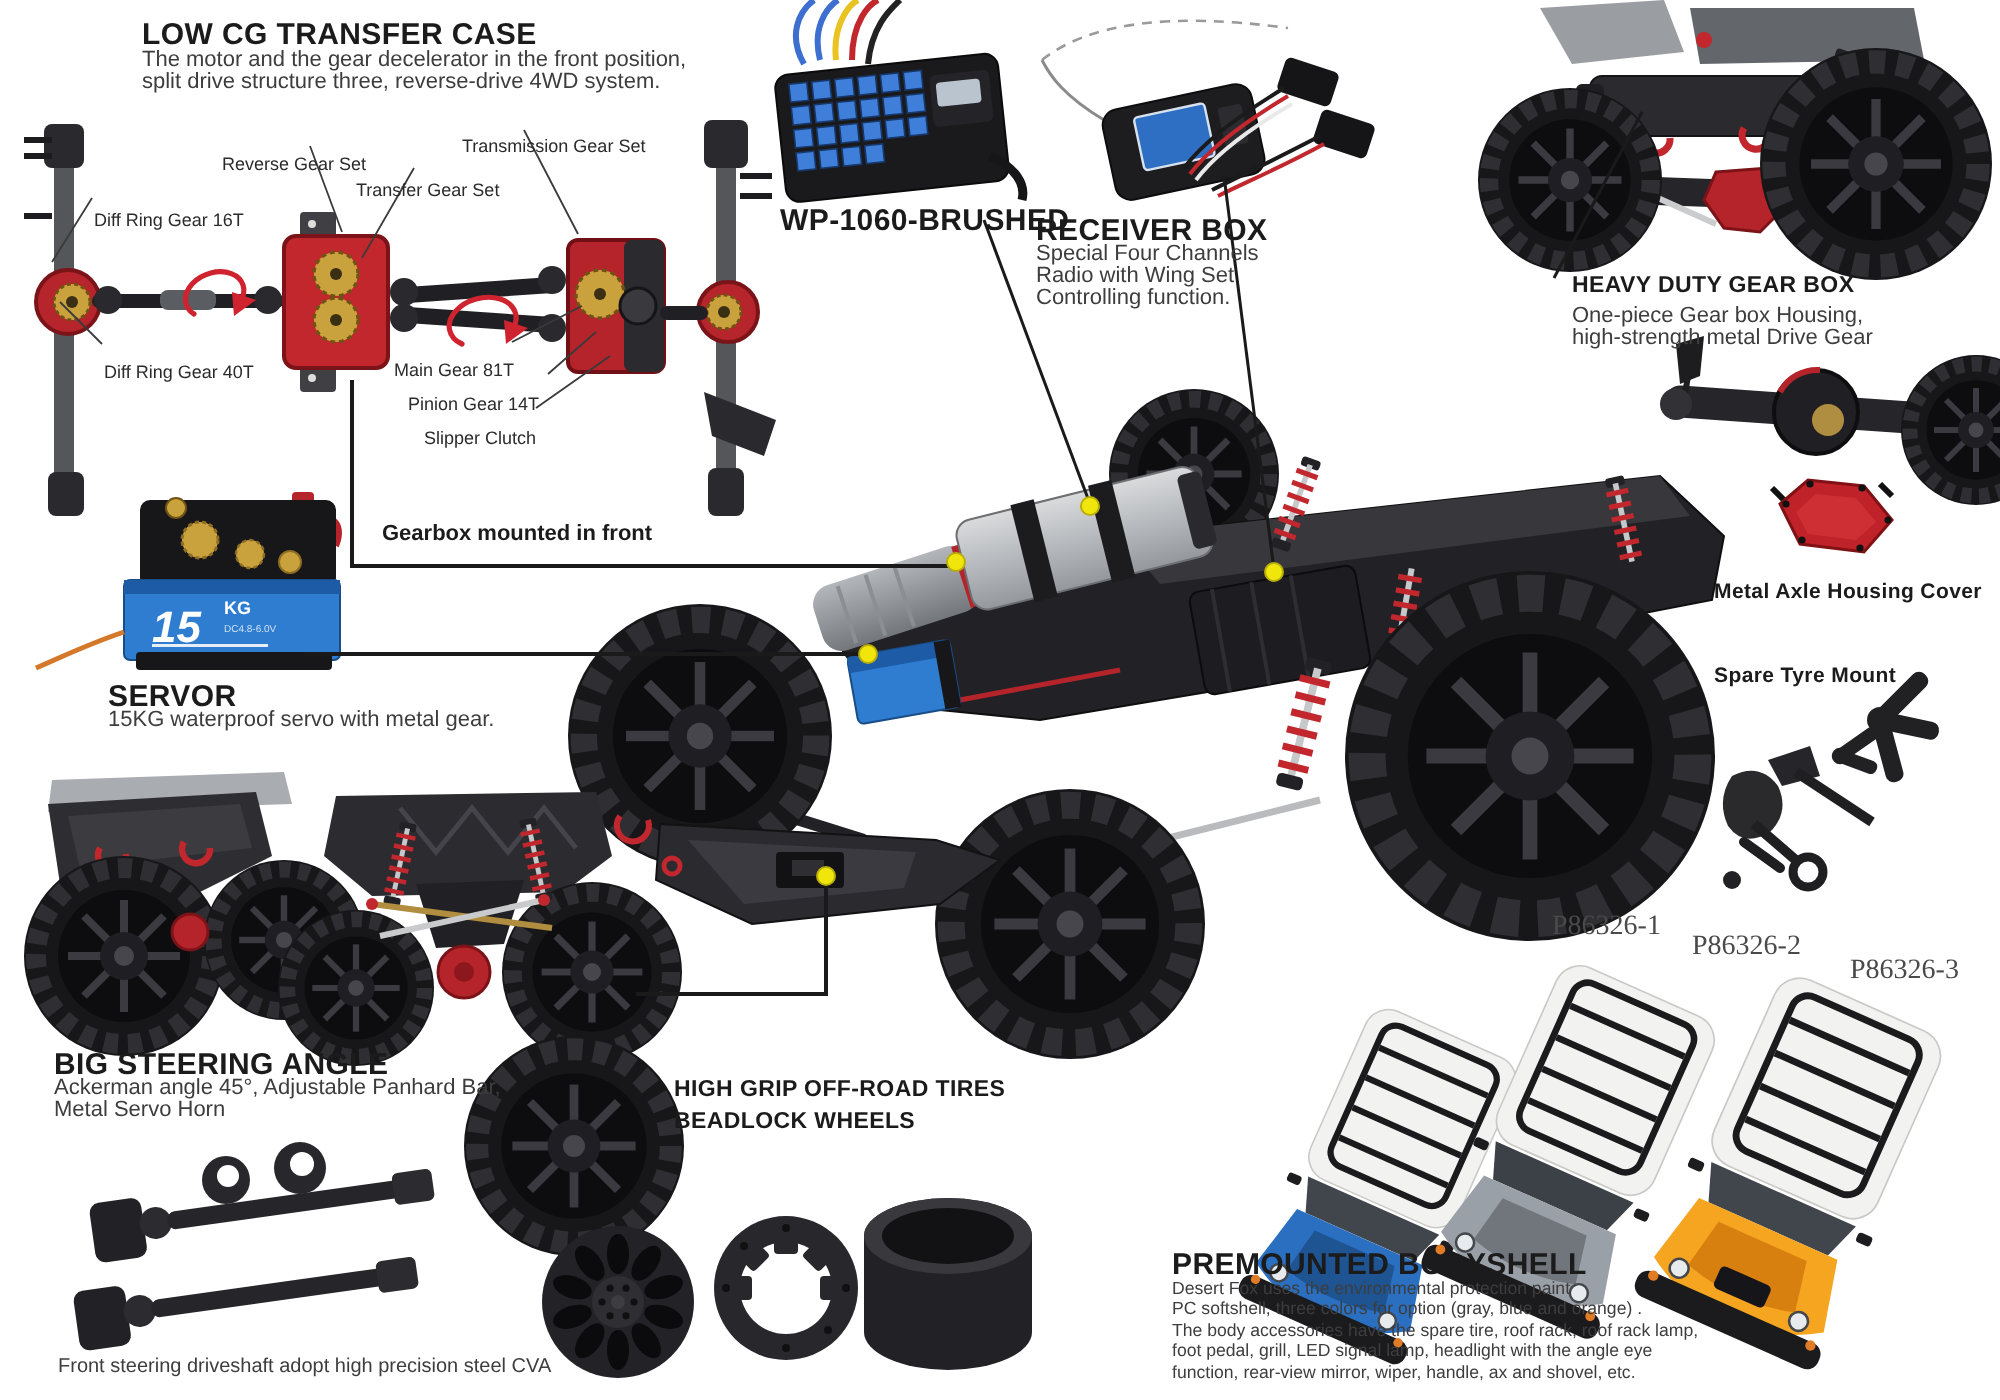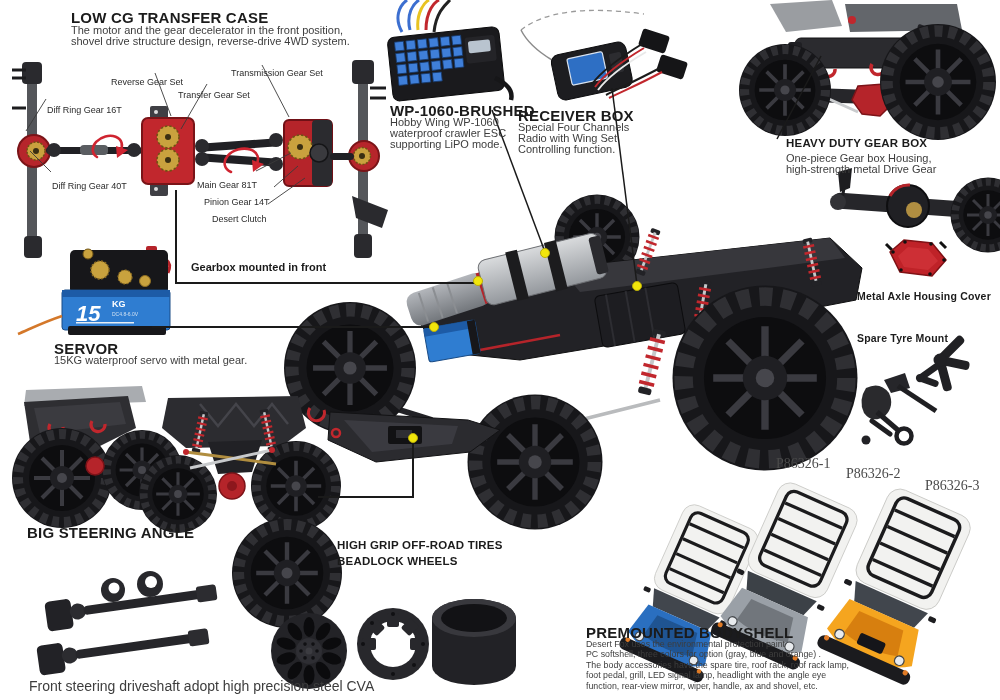--- a/index.html
+++ b/index.html
@@ -6,21 +6,21 @@
   .stage{position:relative;width:1000px;height:700px;background:#ffffff;overflow:hidden;
          font-family:"Liberation Sans", sans-serif;}
   .art{position:absolute;left:0;top:0;font-family:"Liberation Sans", sans-serif;}
   .ttl{position:absolute;font-weight:bold;font-size:15px;color:#1b1b1b;letter-spacing:.2px;white-space:nowrap;}
   .ttl.sm{font-size:10.5px;margin-top:12px;}
   .txt{position:absolute;font-size:11px;color:#3d3d3d;line-height:11px;white-space:nowrap;}
   .txt.tiny{font-size:8.8px;line-height:10.4px;}
   .plbl{position:absolute;font-size:9px;color:#2b2b2b;white-space:nowrap;margin-top:16px;}
   .pnum{position:absolute;font-size:14px;color:#4a4a4a;white-space:nowrap;font-family:Liberation Serif, serif;}
   .note{position:absolute;font-weight:bold;font-size:11px;color:#1b1b1b;white-space:nowrap;}
-  .foot{position:absolute;font-size:14px;color:#3d3d3d;white-space:nowrap;}
+  .foot{position:absolute;font-size:10px;color:#3d3d3d;white-space:nowrap;}
 </style>
 </head>
 <body>
 
 <div class="stage">
 
 <svg class="art" width="1000" height="700" viewBox="0 0 1000 700">
   <defs>
     <linearGradient id="silver" x1="0" y1="0" x2="0" y2="1">
       <stop offset="0" stop-color="#d9dbdd"></stop>
@@ -530,63 +530,62 @@
     <circle cx="545" cy="253" r="4.5"></circle>
     <circle cx="637" cy="286" r="4.5"></circle>
     <circle cx="434" cy="327" r="4.5"></circle>
     <circle cx="413" cy="438" r="4.5"></circle>
   </g>
 </svg>
 
 <div class="ttl" style="left:71px;top:9px">LOW CG TRANSFER CASE</div>
 <div class="txt" style="left:71px;top:25px">
   <div>The motor and the gear decelerator in the front position,</div>
-  <div>shovel drive structure design,  reverse-drive 4WD system.</div>
+  <div>split drive structure three,  reverse-drive 4WD system.</div>
 </div>
 
 <div class="plbl" style="left:111px;top:61px">Reverse Gear Set</div>
 <div class="plbl" style="left:178px;top:74px">Transfer Gear Set</div>
 <div class="plbl" style="left:231px;top:52px">Transmission Gear Set</div>
 <div class="plbl" style="left:47px;top:89px">Diff Ring Gear 16T</div>
 <div class="plbl" style="left:52px;top:165px">Diff Ring Gear 40T</div>
 <div class="plbl" style="left:197px;top:164px">Main Gear 81T</div>
 <div class="plbl" style="left:204px;top:181px">Pinion Gear 14T</div>
-<div class="plbl" style="left:212px;top:198px">Desert Clutch</div>
+<div class="plbl" style="left:212px;top:198px">Slipper Clutch</div>
 
 <div class="note" style="left:191px;top:261px">Gearbox mounted in front</div>
 
 <div class="ttl" style="left:54px;top:340px">SERVOR</div>
 <div class="txt" style="left:54px;top:355px">
   <div>15KG waterproof servo with metal gear.</div>
 </div>
 
 <div class="ttl" style="left:390px;top:102px">WP-1060-BRUSHED</div>
-<div class="txt" style="left:390px;top:117px">
-  <div>Hobby Wing WP-1060</div>
-  <div>waterproof crawler ESC</div>
-  <div>supporting LiPO mode.</div>
-</div>
 
 <div class="ttl" style="left:518px;top:107px">RECEIVER BOX</div>
 <div class="txt" style="left:518px;top:122px">
   <div>Special Four Channels</div>
   <div>Radio with Wing Set</div>
   <div>Controlling function.</div>
 </div>
 
 <div class="ttl" style="left:786px;top:137px;font-size:11.5px">HEAVY DUTY GEAR BOX</div>
 <div class="txt" style="left:786px;top:153px">
   <div>One-piece Gear box Housing,</div>
   <div>high-strength metal Drive Gear</div>
 </div>
 
 <div class="ttl sm" style="left:857px;top:278px">Metal Axle Housing Cover</div>
 <div class="ttl sm" style="left:857px;top:320px">Spare Tyre Mount</div>
 
 <div class="ttl" style="left:27px;top:524px">BIG STEERING ANGLE</div>
+<div class="txt" style="left:27px;top:539px">
+  <div>Ackerman angle 45°,  Adjustable Panhard Bar,</div>
+  <div>Metal Servo Horn</div>
+</div>
 <div class="foot" style="left:29px;top:678px">Front steering driveshaft adopt high precision steel CVA</div>
 
 <div class="ttl" style="left:337px;top:539px;font-size:11.5px">HIGH GRIP OFF-ROAD TIRES</div>
 <div class="ttl" style="left:337px;top:555px;font-size:11.5px">BEADLOCK WHEELS</div>
 
 <div class="ttl" style="left:586px;top:624px">PREMOUNTED BODYSHELL</div>
 <div class="txt tiny" style="left:586px;top:639px">
   <div>Desert Fox uses the environmental protection paint</div>
   <div>PC softshell, three colors for option (gray, blue and orange) .</div>
   <div>The body accessories have the spare tire, roof rack, roof rack lamp,</div>

